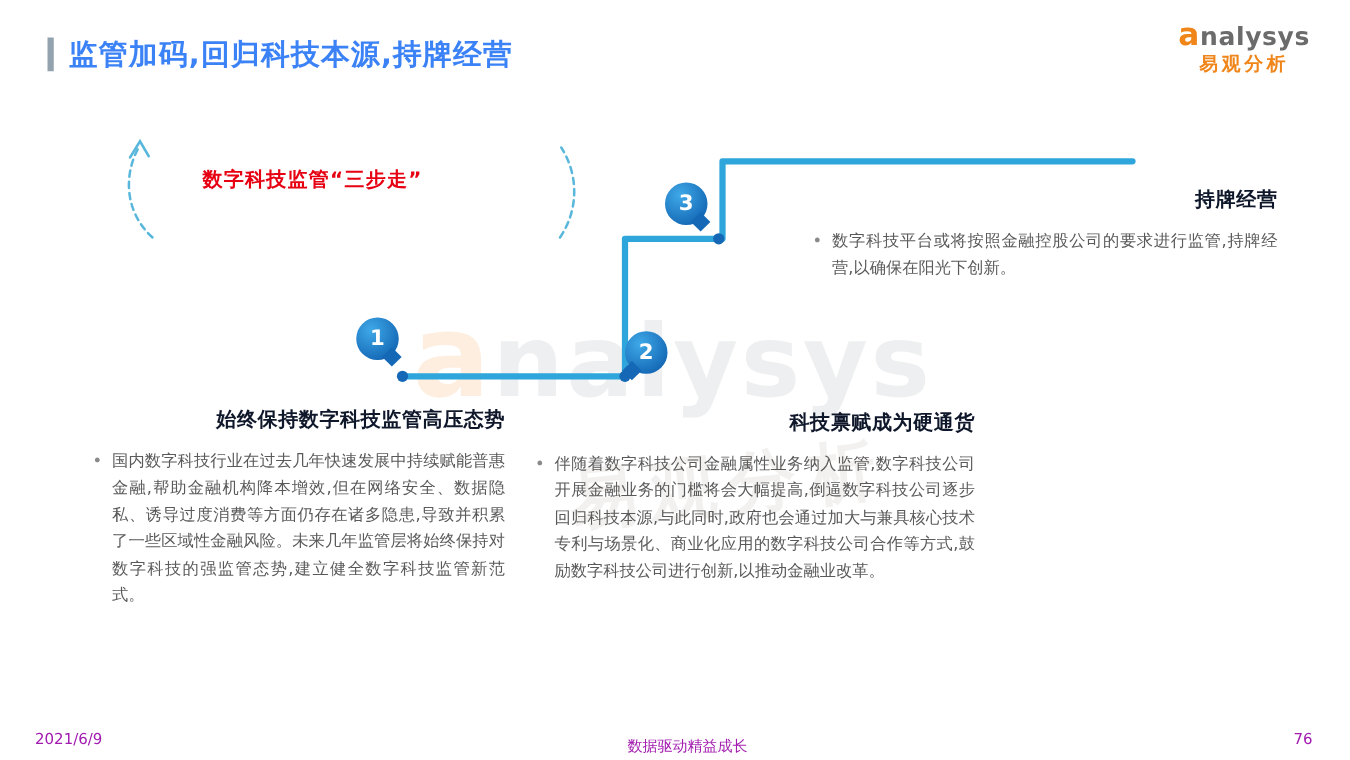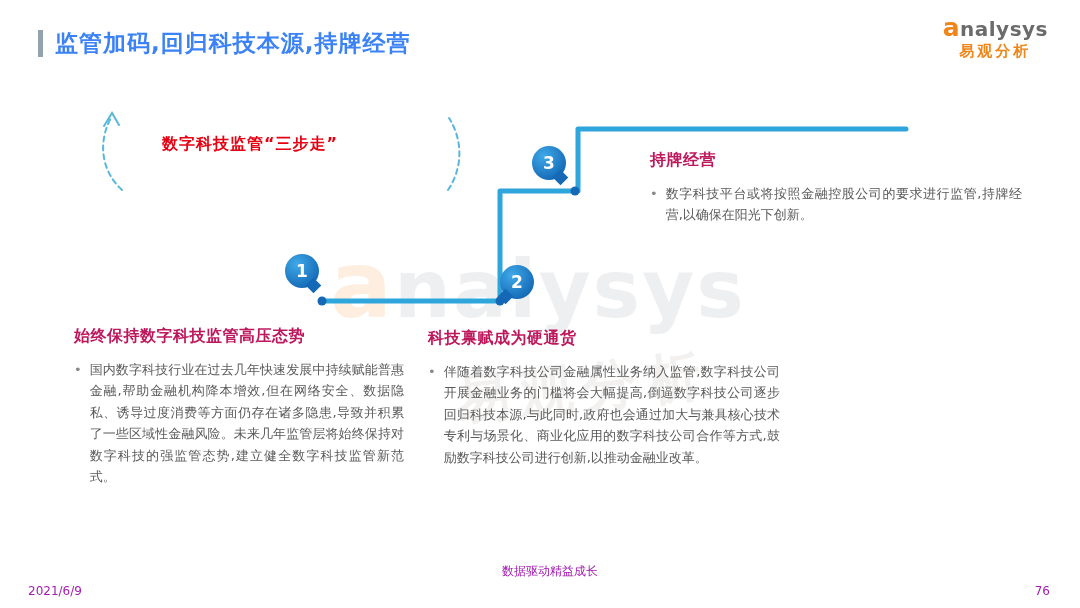--- a/index.html
+++ b/index.html
@@ -45,29 +45,29 @@
   .marker::after {
     content:""; position:absolute; width:11px; height:11px;
     background:var(--marker_blue,#1468B5); bottom:-3px; transform:rotate(45deg); z-index:-1;
   }
   .tail-br::after { right:0; }
   .tail-bl::after { left:0; }
   .marker span { position:relative; z-index:1; }
 
   
   .step { position:absolute; z-index:2; }
-  .step h2 { margin:0 0 12px 0; font-size:16px; font-weight:bold; color:#be185d; text-align:left; letter-spacing:0.5px; }
+  .step h2 { margin:0 0 12px 0; font-size:16px; font-weight:bold; color:#0f172a; text-align:right; letter-spacing:0.5px; }
   .bullet-row { display:flex; align-items:flex-start; }
   .bullet { color:#8A8A8A; font-size:13px; line-height:1.65; margin-right:8px; }
   .bullet-row p { margin:0; font-size:13px; color:#5A5A5A; line-height:1.65; text-align:justify; }
 
   
   footer { position:absolute; left:0; right:0; bottom:0; height:32px; font-size:12px; color:#a21caf; z-index:5; }
   .f-date { position:absolute; left:28px; bottom:10px; }
-  .f-center { position:absolute; left:0; right:0; bottom:28px; text-align:center;padding-left:20px; }
+  .f-center { position:absolute; left:0; right:0; bottom:2px; text-align:center;padding-left:20px; }
   .f-page { position:absolute; right:30px; bottom:10px; }
 </style>
 </head>
 <body>
 
 <div class="slide">
 
   <div class="wm wm1"><span class="wm-a">a</span><span>nalysys</span></div>
   <div class="wm wm2">易观分析</div>
 

